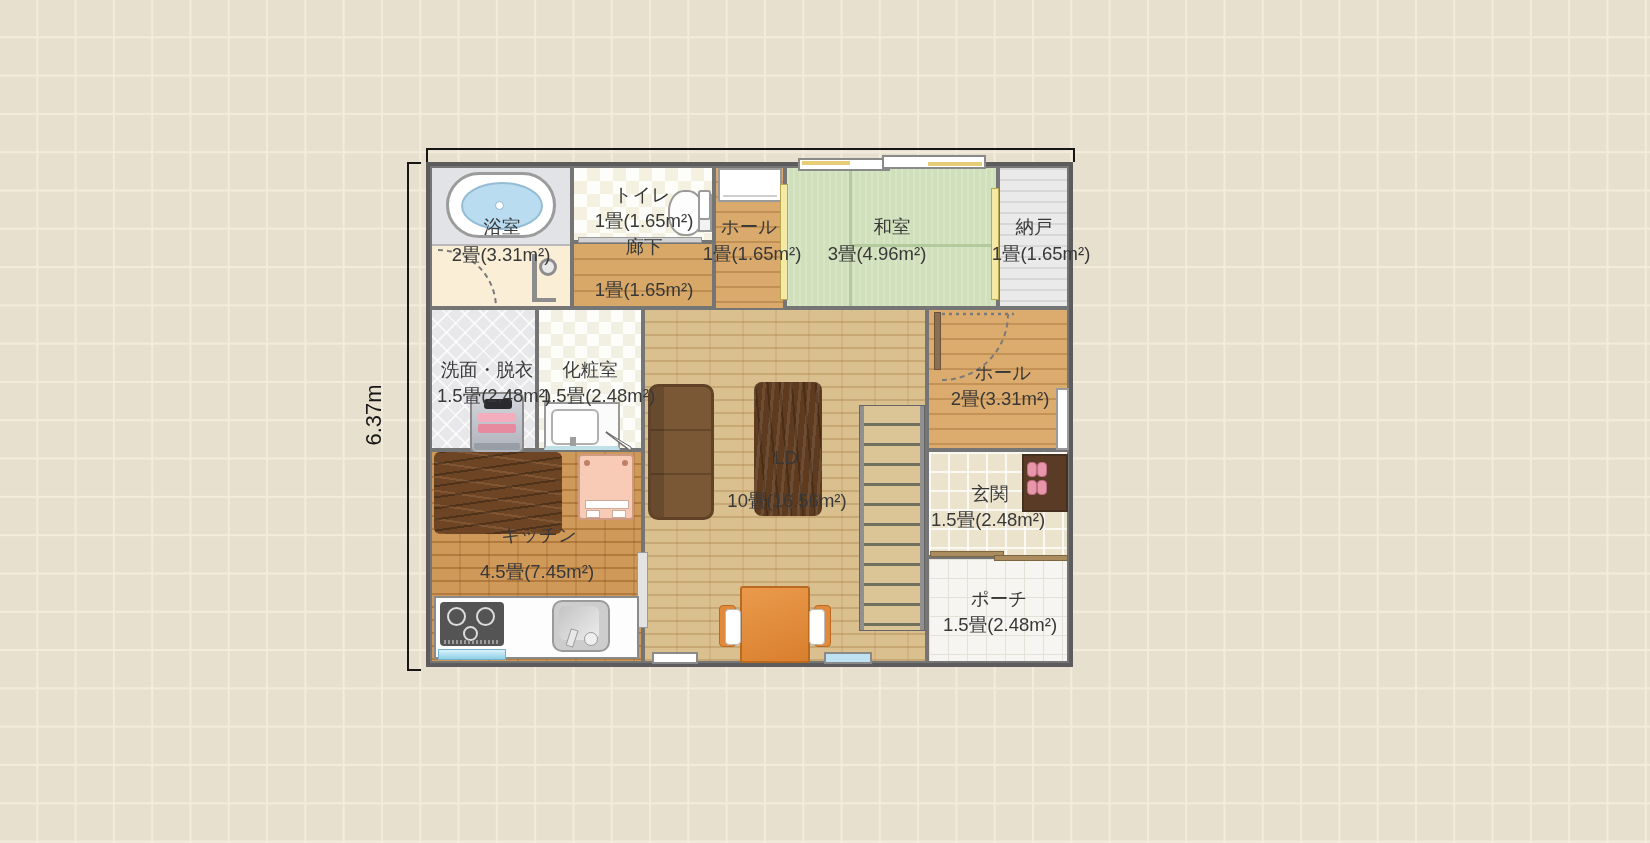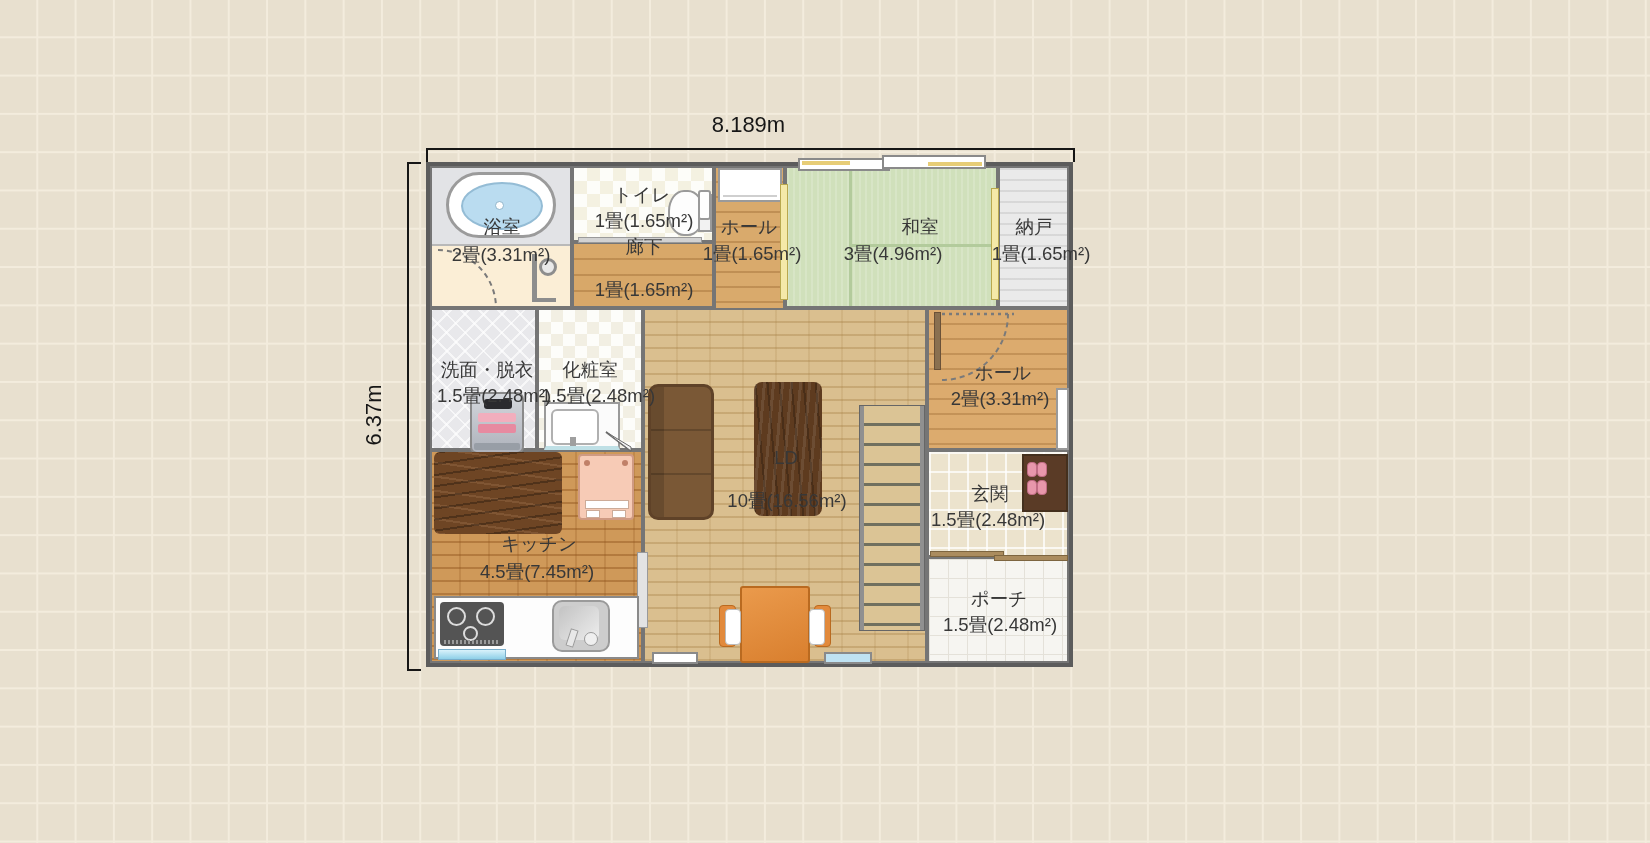--- a/index.html
+++ b/index.html
@@ -136,38 +136,37 @@
   #fx-gp-door::after{content:"";position:absolute;right:0;bottom:0;width:72px;height:4px;background:#ab8c5e;border:1px solid #7d6540;}
 
   
   #arcs{position:absolute;left:0;top:0;width:639px;height:497px;pointer-events:none;}
 
   
   .lbl{position:absolute;transform:translate(-50%,-50%);white-space:nowrap;font-size:18.5px;color:#383838;z-index:30;letter-spacing:0;}
   #L-bath-n{left:72px;top:60px}      #L-bath-a{left:71px;top:88px}
   #L-toilet-n{left:212px;top:28px}   #L-toilet-a{left:214px;top:54px}
   #L-hall1-n{left:319px;top:60px}    #L-hall1-a{left:322px;top:87px}
-  #L-washitsu-n{left:490px;top:60px} #L-washitsu-a{left:463px;top:87px}
+  #L-washitsu-n{left:462px;top:60px} #L-washitsu-a{left:447px;top:87px}
   #L-nando-n{left:604px;top:60px}    #L-nando-a{left:611px;top:87px}
   #L-rouka-n{left:214px;top:80px}    #L-rouka-a{left:214px;top:123px}
   #L-senmen-n{left:57px;top:203px}   #L-senmen-a{left:64px;top:229px}
   #L-keshou-n{left:160px;top:203px}  #L-keshou-a{left:168px;top:229px}
   #L-ld-n{left:356px;top:292px}      #L-ld-a{left:357px;top:334px}
   #L-hall2-n{left:573px;top:206px}   #L-hall2-a{left:570px;top:232px}
   #L-genkan-n{left:560px;top:327px}  #L-genkan-a{left:558px;top:353px}
-  #L-kitchen-n{left:109px;top:377px} #L-kitchen-a{left:107px;top:405px}
+  #L-kitchen-n{left:109px;top:368px} #L-kitchen-a{left:107px;top:405px}
   #L-porch-n{left:569px;top:432px}   #L-porch-a{left:570px;top:458px}
 </style>
 </head>
 <body>
 
 <div id="stage">
 
   <div class="dim" id="dim-top"></div>
-  <div class="dim" id="dim-top-label">8.189m</div>
   <div class="dim" id="dim-left"></div>
   <div class="dim" id="dim-left-wrap">
     <span>6.37m</span>
   </div>
 
   <div id="plan">
 
     <div class="room" id="room-bath">
         <div class="tubzone"></div>
       </div>

